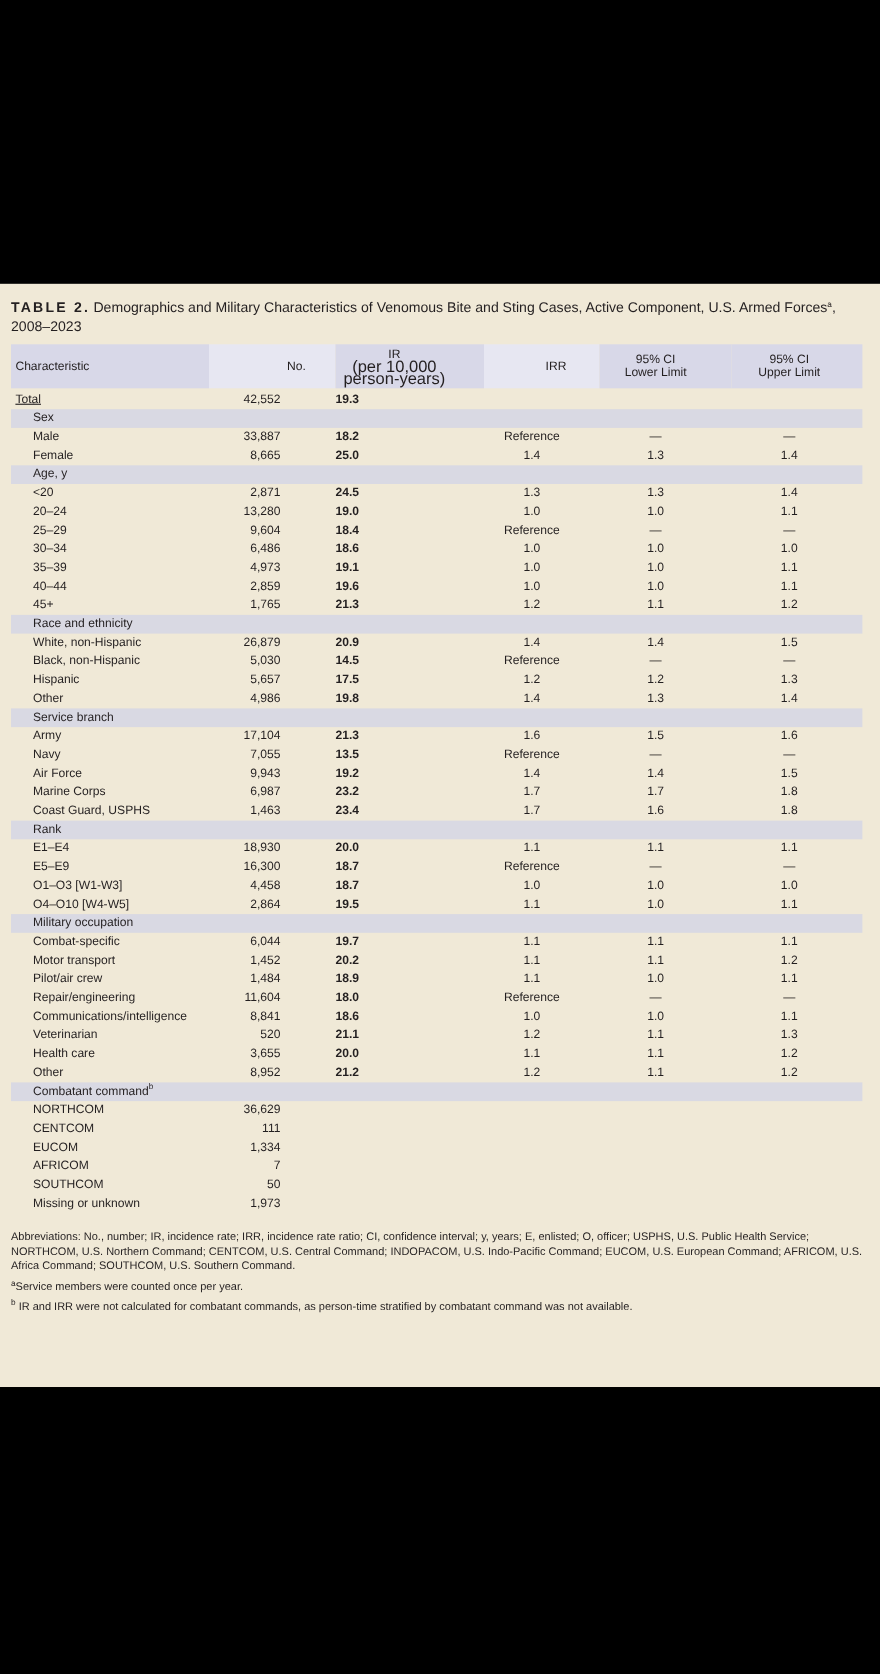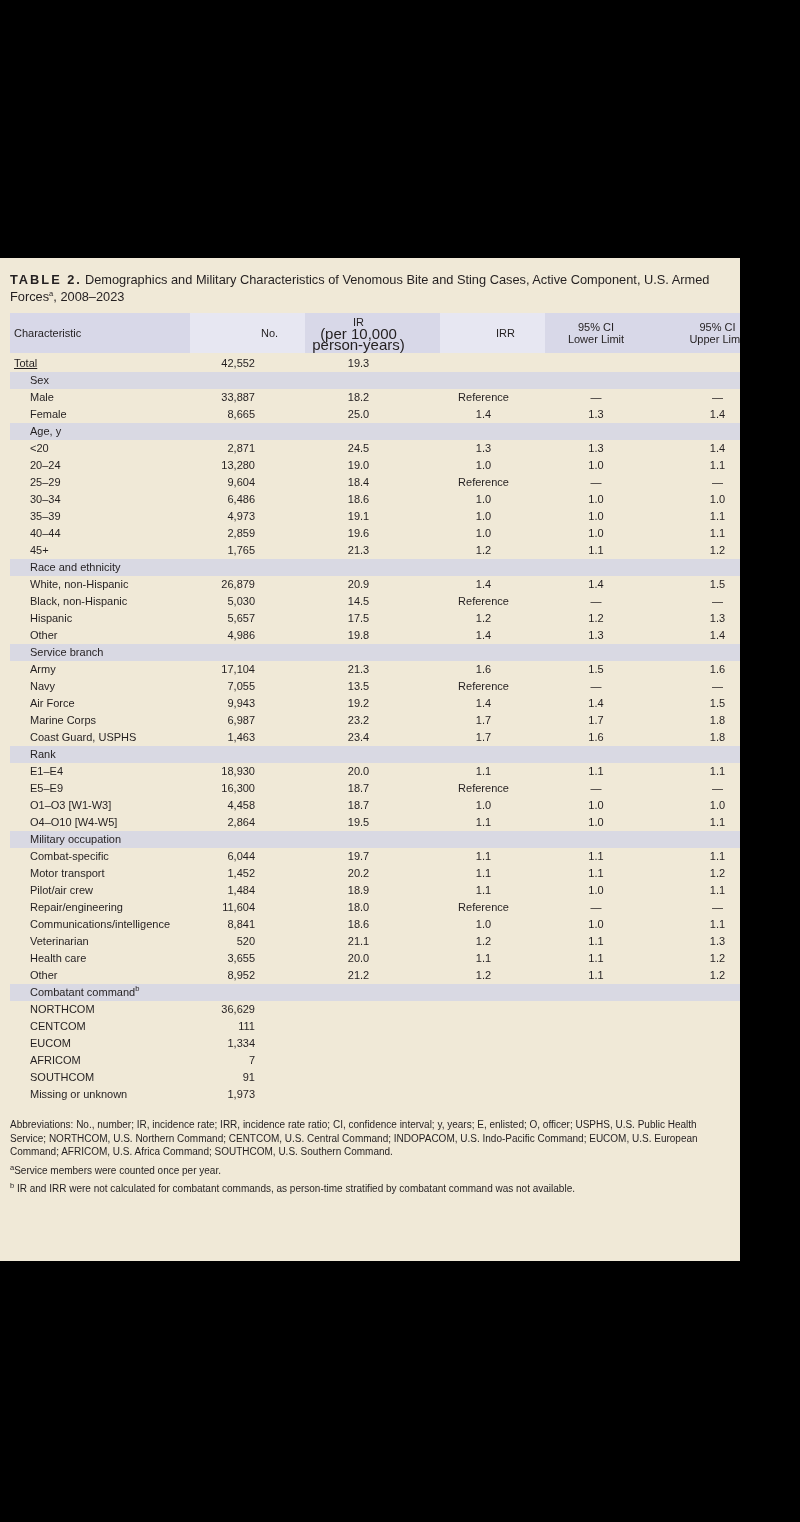--- a/index.html
+++ b/index.html
@@ -9,21 +9,21 @@
     background: #000000;
     font-family: "Liberation Sans", "DejaVu Sans", sans-serif;
     position: relative;
   }
   .black-bar { width: 800px; background: #000; position: absolute; left: 0; }
   .black-bar.top { top: 0; height: 258px; }
   .black-bar.bottom { top: 1261px; height: 261px; }
 
   .page {
     position: absolute; top: 258px; left: 0;
-    width: 740px; height: 1003px;
+    width: 800px; height: 1003px;
     background: #f0e9d7;
     color: #231f20;
     overflow: hidden;
   }
 
   .title {
     margin: 14px 12px 8px 10px;
     font-size: 12.8px;
     line-height: 16.5px;
     color: #231f20;
@@ -57,21 +57,21 @@
 
   .tbody { margin-top: 2px; }
   .row { height: 17px; line-height: 17px; font-size: 11px; }
   .row.section {
     background: #d9d9e3;
     padding-left: 20px;
   }
   .c1 { padding-left: 20px; overflow: hidden; white-space: nowrap; }
   .c1.noindent { padding-left: 4px; text-decoration: underline; }
   .c2 { text-align: right; padding-right: 50px; }
-  .c3 { text-align: center; padding-right: 28px; }
+  .c3 { padding-right: 28px; font-weight: bold; }
   .c4 { text-align: center; padding-right: 18px; }
   .c5 { text-align: center; padding-right: 18px; }
   .c6 { text-align: center; padding-right: 14px; }
 
   .footnotes {
     margin: 15px 14px 0 10px;
     font-size: 10px;
     line-height: 13.5px;
     color: #231f20;
   }
@@ -397,21 +397,21 @@
           <div class="row data">
             <div class="c1">AFRICOM</div>
             <div class="c2">7</div>
             <div class="c3"></div>
             <div class="c4"></div>
             <div class="c5"></div>
             <div class="c6"></div>
           </div>
           <div class="row data">
             <div class="c1">SOUTHCOM</div>
-            <div class="c2">91</div>
+            <div class="c2">50</div>
             <div class="c3"></div>
             <div class="c4"></div>
             <div class="c5"></div>
             <div class="c6"></div>
           </div>
           <div class="row data">
             <div class="c1">Missing or unknown</div>
             <div class="c2">1,973</div>
             <div class="c3"></div>
             <div class="c4"></div>

